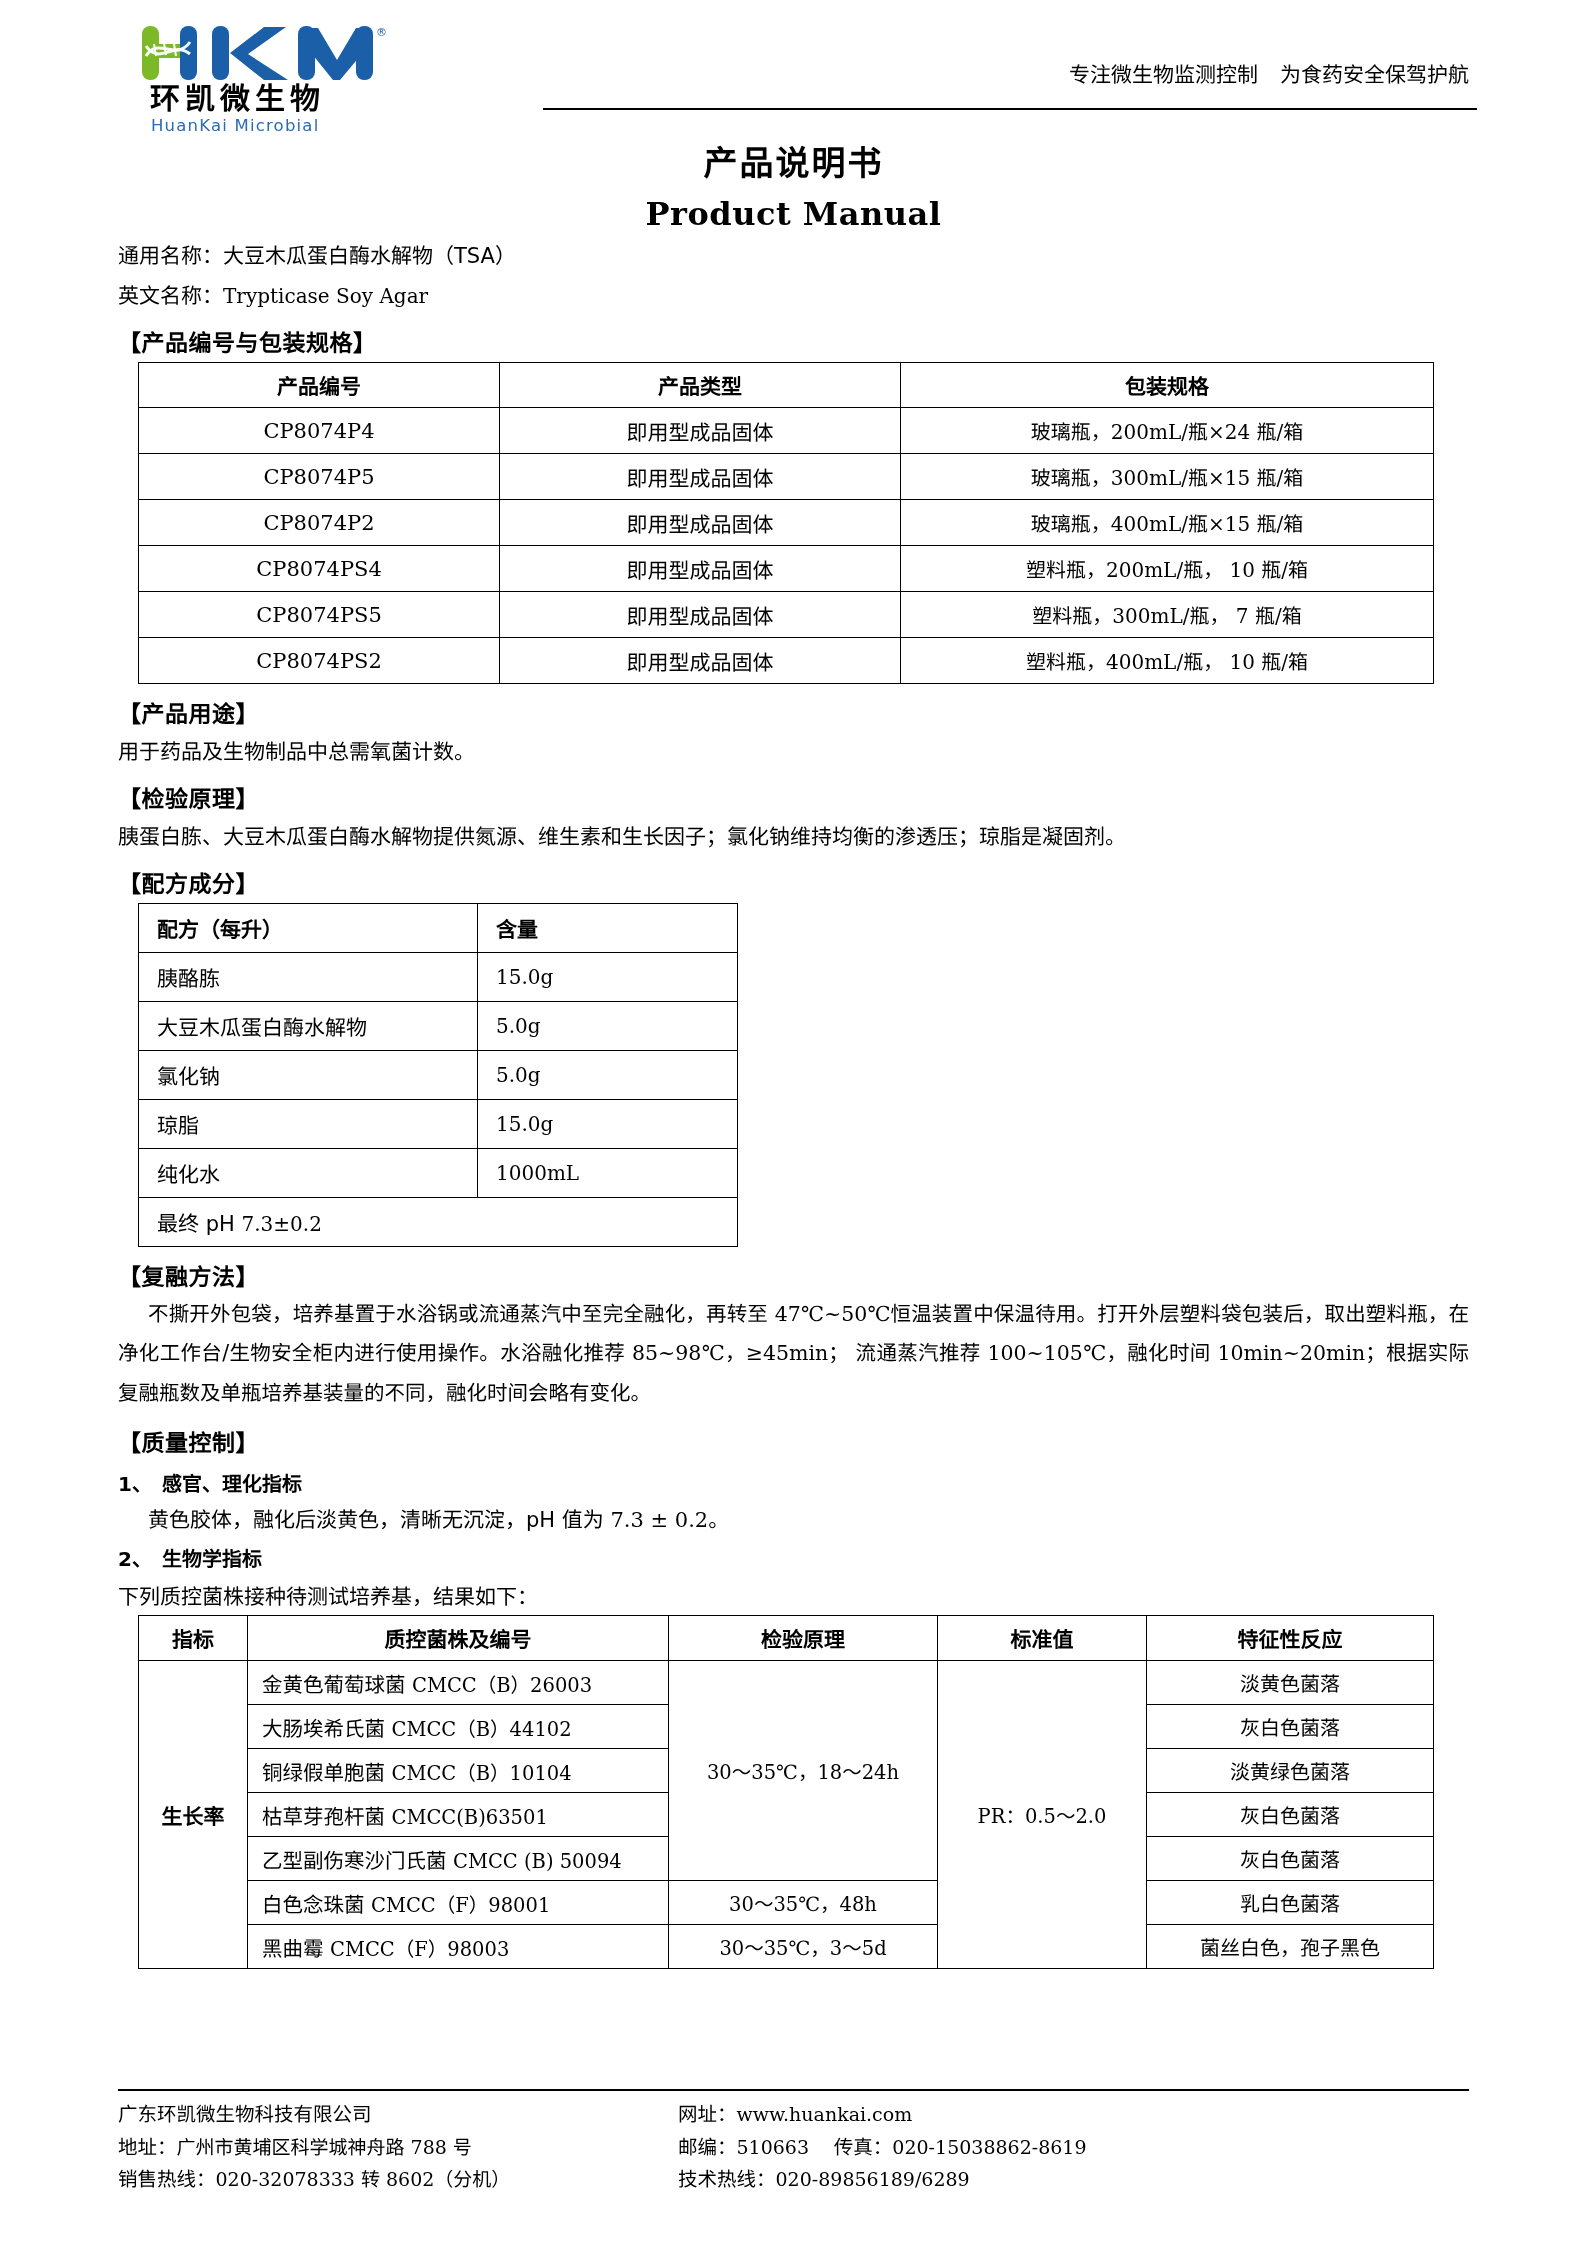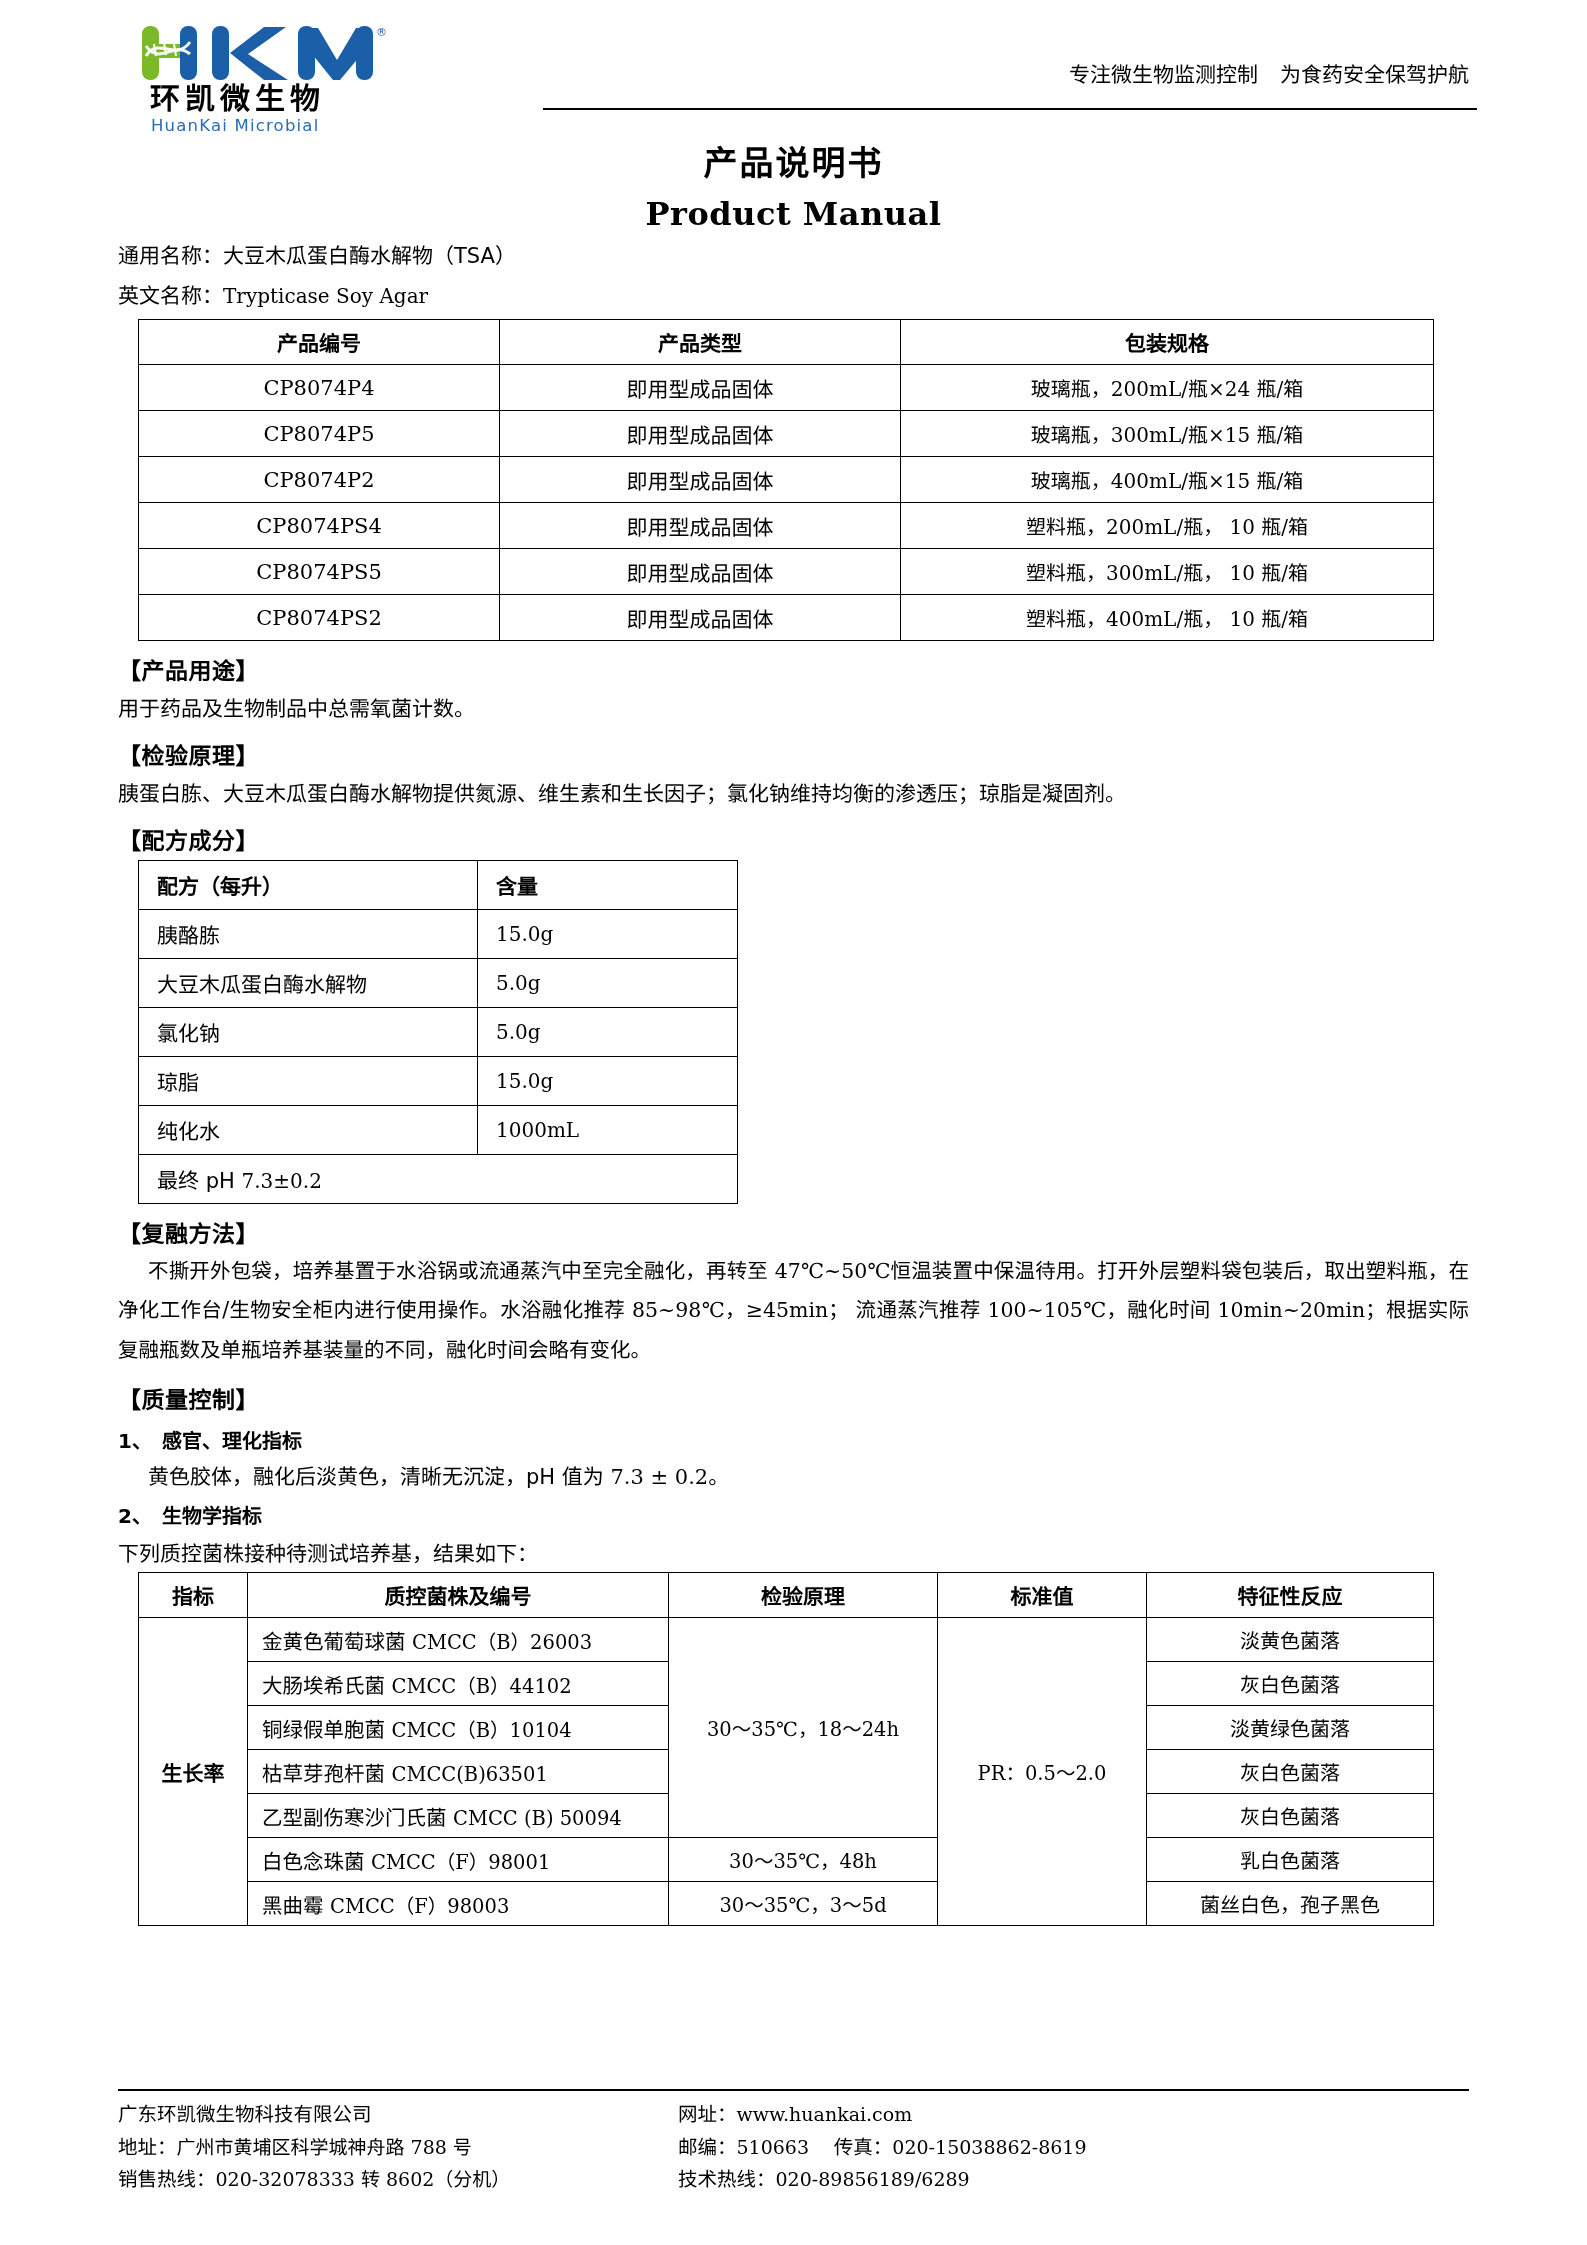--- a/index.html
+++ b/index.html
@@ -318,20 +318,21 @@
   <div class="doc-title-cn">产品说明书</div>
   <div class="doc-title-en">Product Manual</div>
 
   <div class="body-line">
     <span>通用名称：</span><span>大豆木瓜蛋白酶水解物（TSA）</span>
   </div>
   <div class="body-line">
     <span>英文名称：</span><span class="serif">Trypticase Soy Agar</span>
   </div>
 
+  <div class="sec-head">【产品编号与包装规格】</div>
   <table class="tbl-products">
     <thead>
       <tr>
         <th style="width:360px">产品编号</th>
         <th style="width:400px">产品类型</th>
         <th>包装规格</th>
       </tr>
     </thead>
     <tbody>
       <tr>
@@ -350,21 +351,21 @@
         <td class="pack"><span>玻璃瓶，</span><span class="num">400mL/瓶×15 瓶/箱</span></td>
       </tr>
       <tr>
         <td class="code">CP8074PS4</td>
         <td>即用型成品固体</td>
         <td class="pack"><span>塑料瓶，</span><span class="num">200mL/瓶， 10 瓶/箱</span></td>
       </tr>
       <tr>
         <td class="code">CP8074PS5</td>
         <td>即用型成品固体</td>
-        <td class="pack"><span>塑料瓶，</span><span class="num">300mL/瓶， 10 瓶/箱</span></td>
+        <td class="pack"><span>塑料瓶，</span><span class="num">300mL/瓶， 7 瓶/箱</span></td>
       </tr>
       <tr>
         <td class="code">CP8074PS2</td>
         <td>即用型成品固体</td>
         <td class="pack"><span>塑料瓶，</span><span class="num">400mL/瓶， 10 瓶/箱</span></td>
       </tr>
     </tbody>
   </table>
 
   <div class="sec-head">【产品用途】</div>

